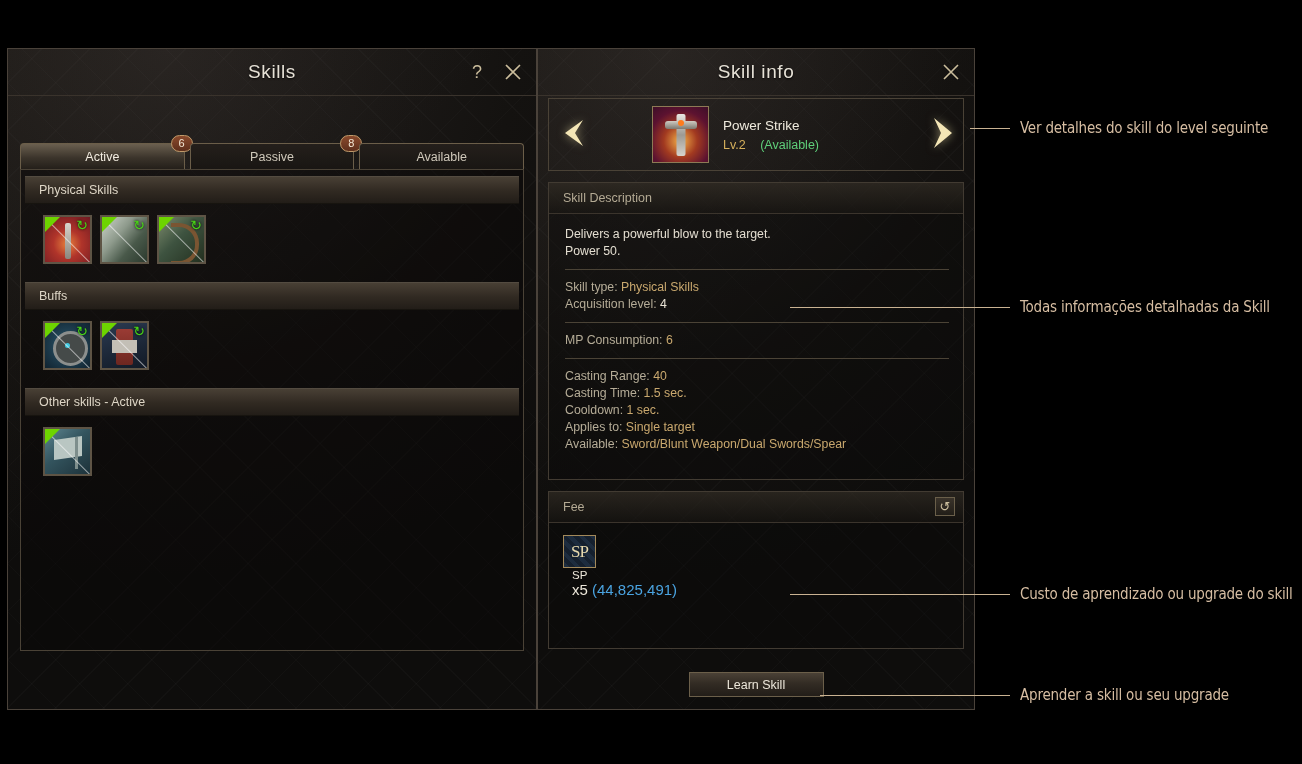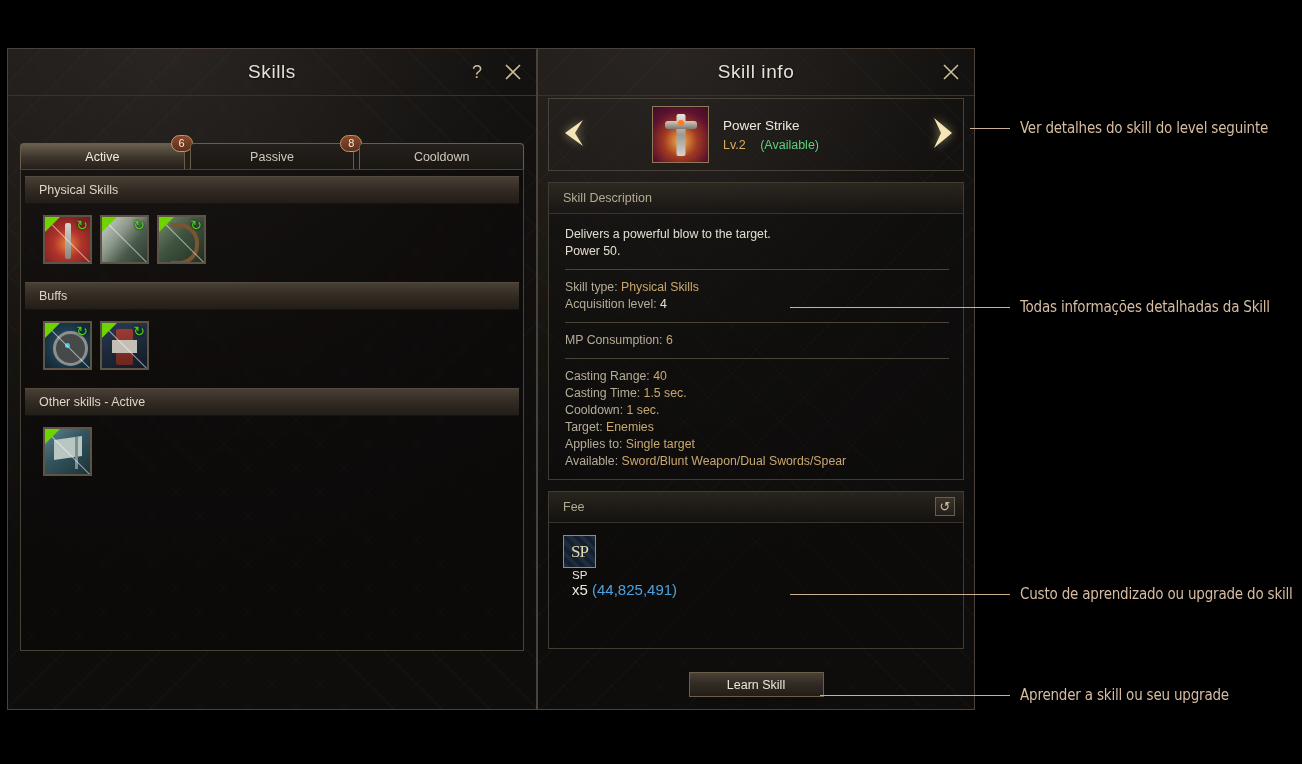--- a/index.html
+++ b/index.html
@@ -252,21 +252,21 @@
   <div class="subtabs">
     <div class="subtab sel">
       <span>Active</span>
       <span class="badge">6</span>
     </div>
     <div class="subtab">
       <span>Passive</span>
       <span class="badge">8</span>
     </div>
     <div class="subtab">
-      <span>Cooldown</span>
+      <span>Available</span>
     </div>
   </div>
 
   <div class="listbox">
     <div class="grouphdr">Physical Skills</div>
     <div class="iconrow">
       <div class="skillicon" style="background:radial-gradient(circle at 50% 60%,#e8833e 0%,#b0342a 40%,#6e1a22 100%);">
         <div style="position:absolute;left:50%;top:6px;transform:translateX(-50%);width:6px;height:36px;background:linear-gradient(180deg,#d8d4cb,#8a867e);border-radius:2px;"></div>
         <div class="slash"></div>
         <div class="tri"></div>
@@ -393,24 +393,20 @@
       </div>
       <div class="kv">
         <span>Casting Time:</span>
         <span class="v">1.5 sec.</span>
       </div>
       <div class="kv">
         <span>Cooldown:</span>
         <span class="v">1 sec.</span>
       </div>
       <div class="kv">
-        <span>Target:</span>
-        <span class="v">Enemies</span>
-      </div>
-      <div class="kv">
         <span>Applies to:</span>
         <span class="v">Single target</span>
       </div>
       <div class="kv">
         <span>Available:</span>
         <span class="v">Sword/Blunt Weapon/Dual Swords/Spear</span>
       </div>
     </div>
   </div>
 

